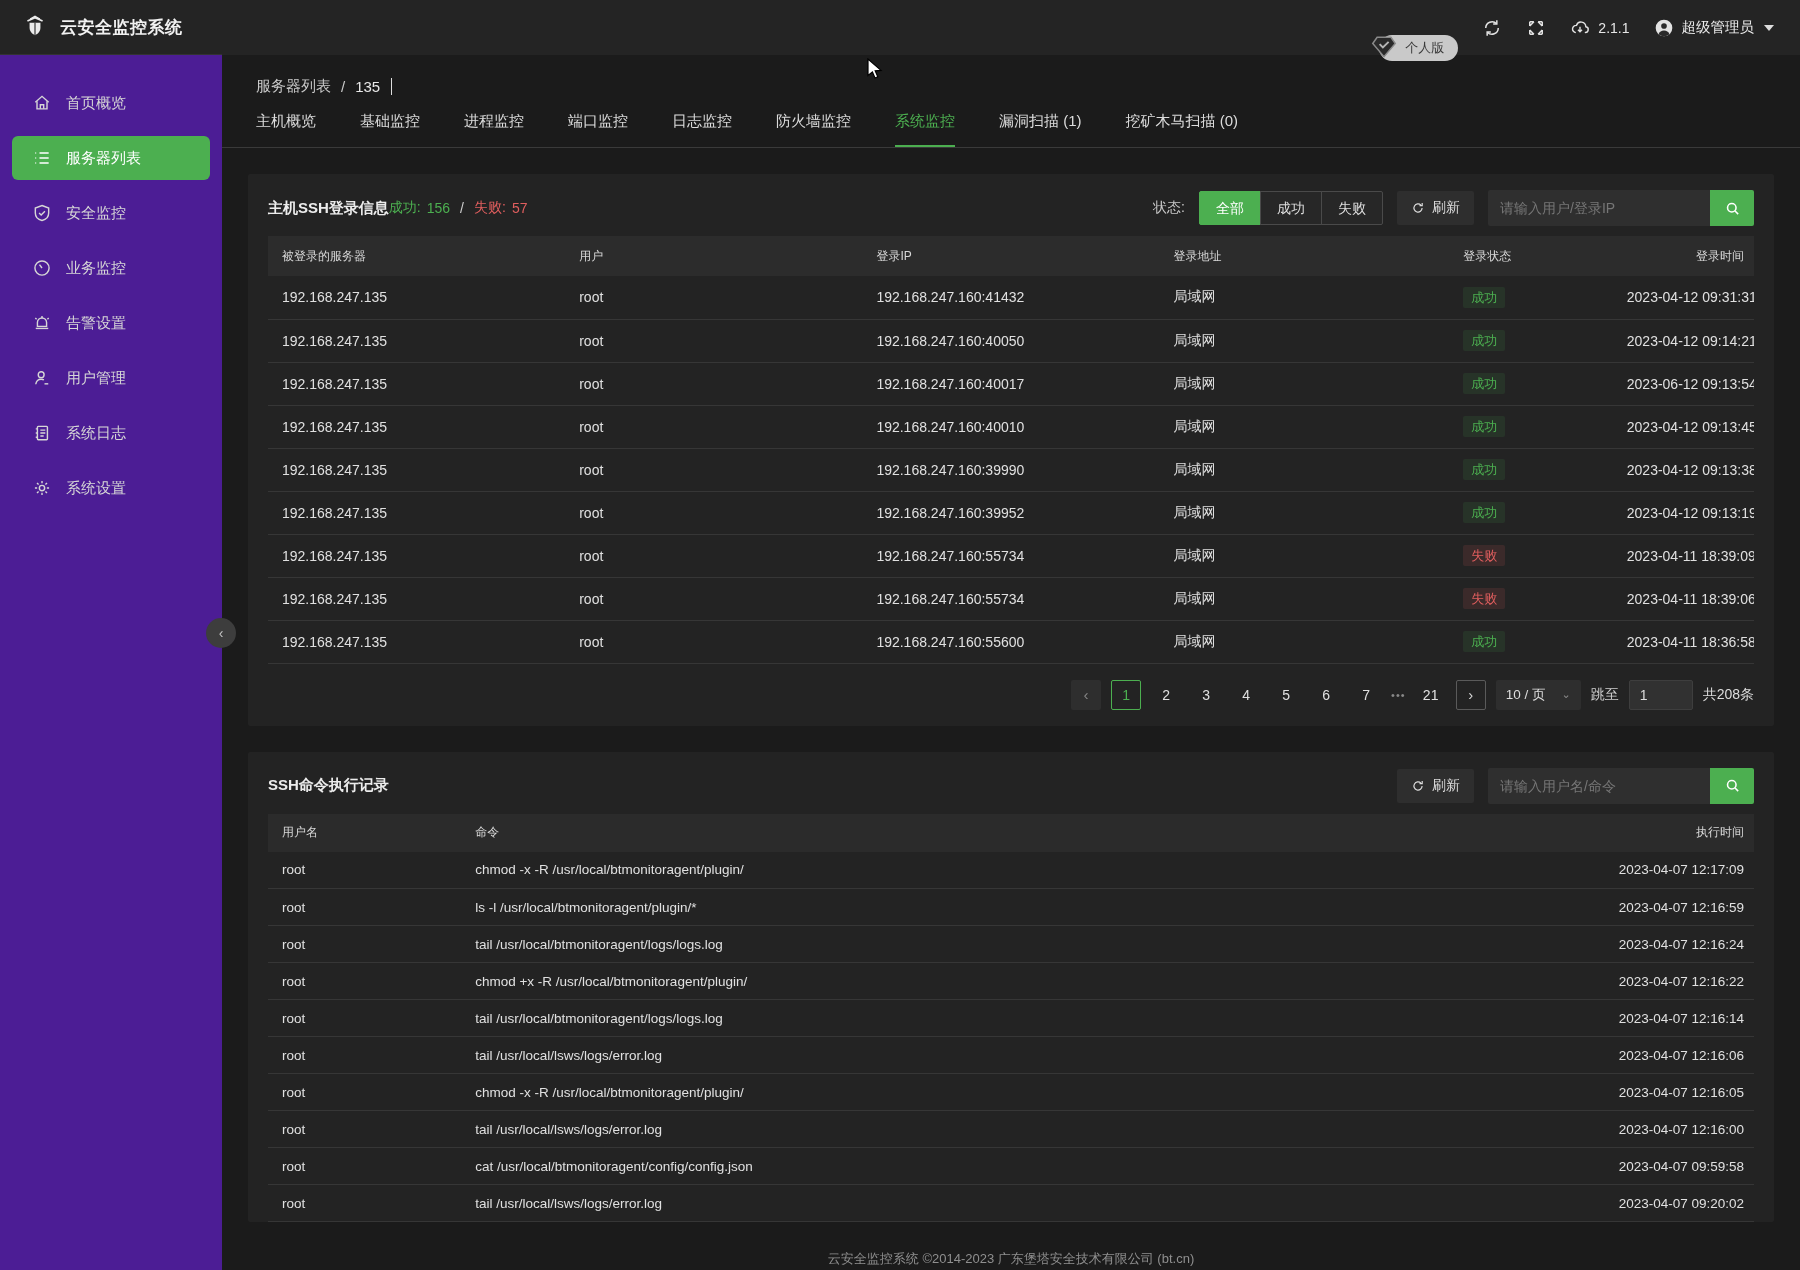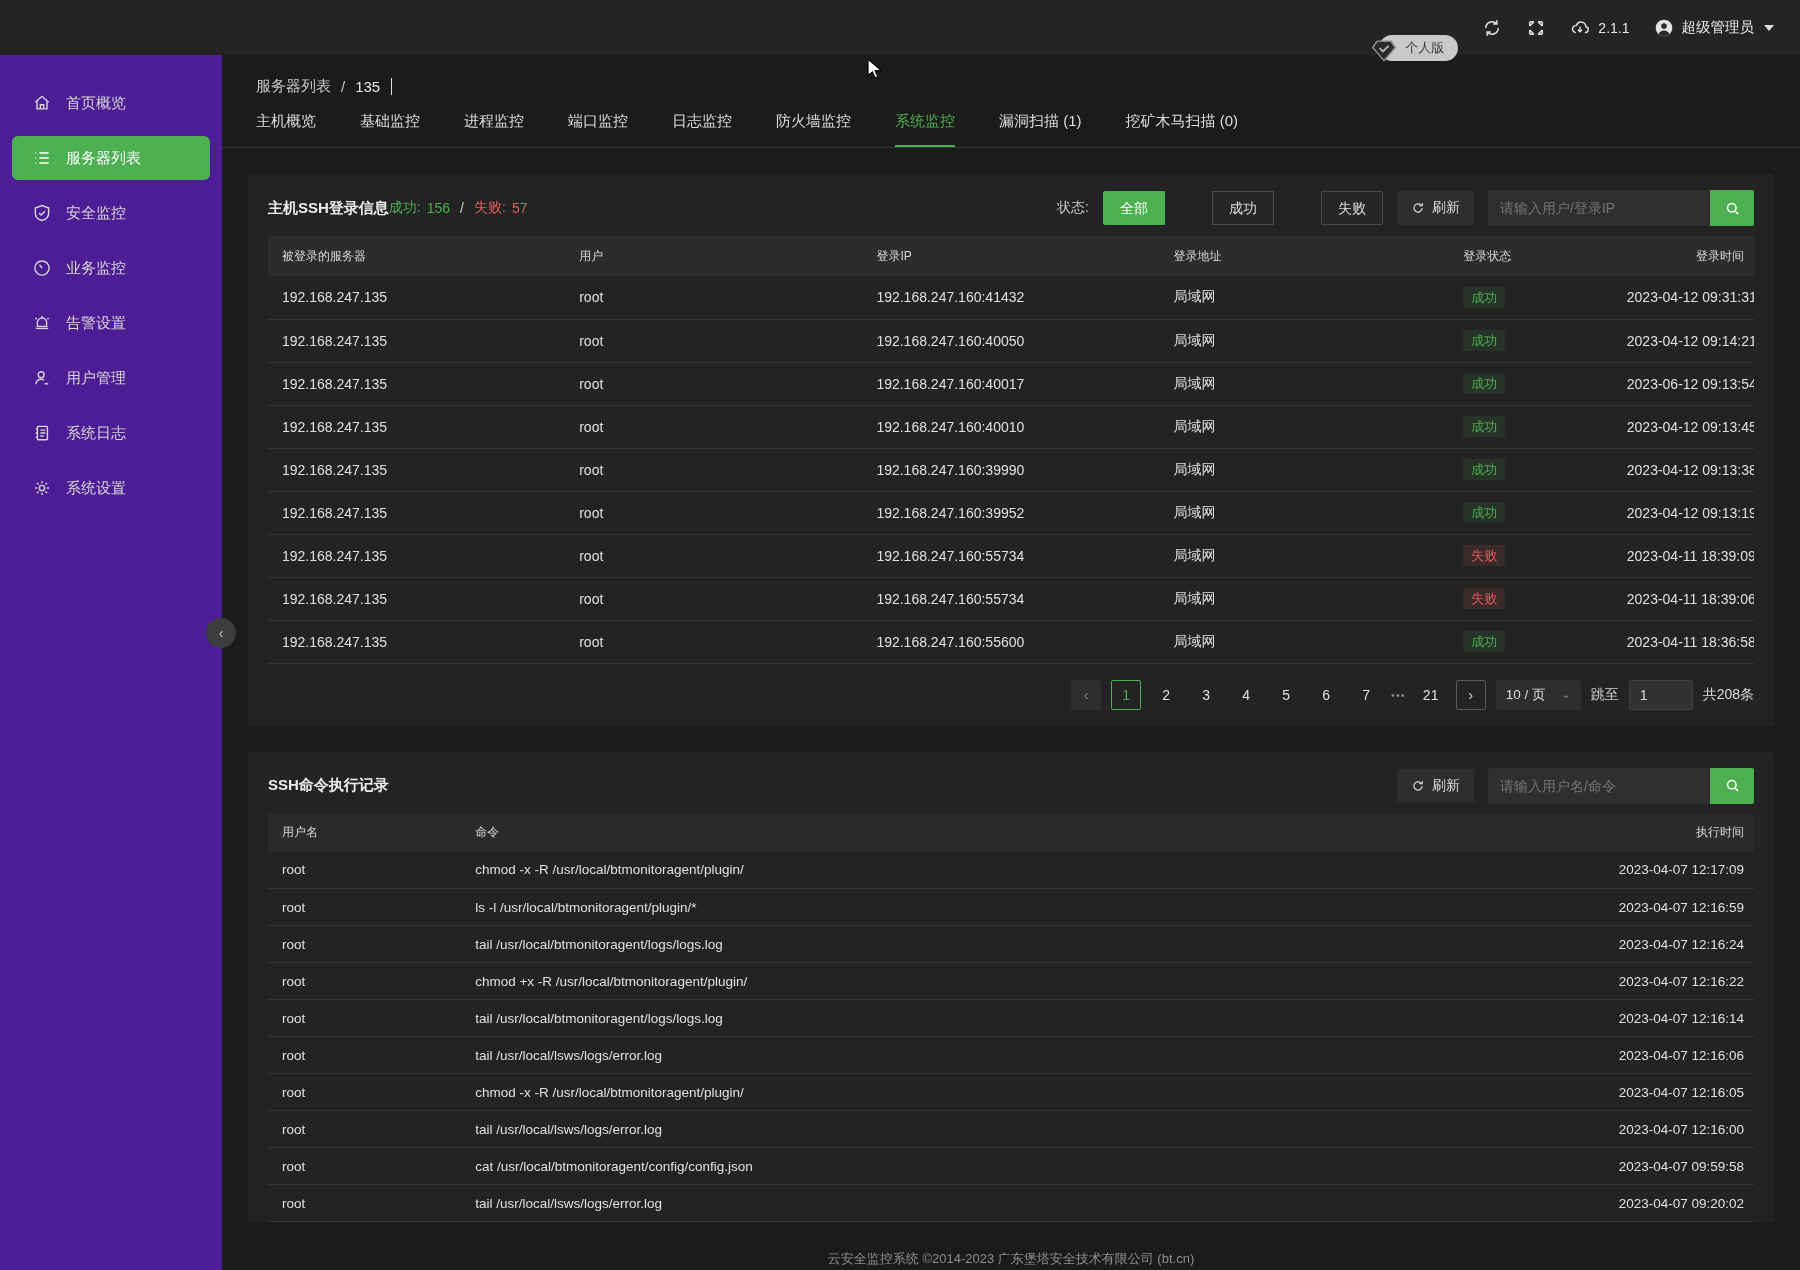--- a/index.html
+++ b/index.html
@@ -9,21 +9,21 @@
     font-family:"Liberation Sans", sans-serif; font-size:14px;
     position:relative; overflow:hidden;
   }
   
   .topbar { height:55px; background:#242424; display:flex; align-items:center; }
   .logo-area { width:222px; display:flex; align-items:center; gap:12px; padding-left:22px;
     border-bottom:1px solid #333; height:55px; }
   .logo-area svg { width:26px; height:26px; }
   .logo-title { font-size:17px; font-weight:bold; color:#f2f2f2; letter-spacing:.5px; }
   .top-right { margin-left:auto; display:flex; align-items:center; gap:24px; padding-right:26px; }
-  .edition-badge { display:flex; align-items:flex-start; height:26px; position:relative;margin-top:41px; }
+  .edition-badge { display:flex; align-items:flex-end; height:26px; position:relative;margin-top:41px; }
   .edition-pill { background:#c9c9c9; color:#3a3a3a; font-size:13px; border-radius:13px;
     padding:4px 14px 4px 26px; margin-left:-20px; }
   .gem { width:30px; height:30px; z-index:2; }
   .hicon { width:20px; height:20px; color:#e2e2e2; display:block; }
   .ver-wrap { display:flex; align-items:center; gap:8px; color:#e6e6e6; font-size:14px; }
   .user-wrap { display:flex; align-items:center; gap:8px; color:#eee; font-size:14.5px; }
   .caret-down { width:0; height:0; border-left:5px solid transparent; border-right:5px solid transparent;
     border-top:6px solid #ddd; display:inline-block; margin-left:2px; }
   
   .shell { display:flex; height:1215px; }
@@ -43,21 +43,21 @@
     border-bottom:2px solid transparent; white-space:nowrap; }
   .tab.active { color:#4caf50; border-bottom-color:#4caf50; }
   
   .panel { margin:26px 26px 0 26px; background:#232323; border-radius:2px; padding:6px 20px 0 20px; }
   .panel-head { display:flex; align-items:center; height:56px; }
   .panel-title { font-size:15px; font-weight:bold; color:#ececec; }
   .counts { font-size:14px; display:flex; gap:6px; align-items:center; }
   .c-green { color:#4caf50; } .c-red { color:#e05e5e; } .c-slash { color:#cfcfcf; margin:0 4px; }
   .head-controls { margin-left:auto; display:flex; align-items:center; gap:14px; }
   .status-label { color:#c9c9c9; }
-  .btn-group { display:flex;gap:48px; }
+  .btn-group { display:flex; }
   .fbtn { padding:0 16px; height:34px; line-height:32px; background:#272727; color:#ddd; font-size:14px;
     border:1px solid #4a4a4a; margin-left:-1px; cursor:pointer; }
   .fbtn:first-child { margin-left:0; border-radius:2px 0 0 2px; }
   .fbtn:last-child { border-radius:0 2px 2px 0; }
   .fbtn.active { background:#4caf50; border-color:#4caf50; color:#fff; }
   .refresh-btn { height:34px; background:#2e2e2e; color:#ddd; border:none; border-radius:2px;
     padding:0 14px; display:flex; align-items:center; gap:7px; font-size:14px; cursor:pointer; }
   .refresh-btn svg { width:14px; height:14px; }
   .searchbar { display:flex; }
   .searchbar input { width:222px; height:36px; background:#2f2f2f; border:none; outline:none;
@@ -101,20 +101,29 @@
   
   .collapse-handle { position:absolute; left:206px; top:618px; width:30px; height:30px; border-radius:50%;
     background:#3d3d3d; color:#c5c5c5; display:flex; align-items:center; justify-content:center;
     cursor:pointer; z-index:6; font-size:14px; }
   .mouse-cursor { position:absolute; left:866px; top:58px; z-index:9; pointer-events:none; }
 </style>
 </head>
 <body>
 
 <header class="topbar">
+  <div class="logo-area">
+    <svg viewBox="0 0 24 24" fill="none">
+      <path d="M5 6.5 12 3.5 19 6.5" stroke="#ececec" stroke-width="1.6"></path>
+      <path d="M7.5 4.8 12 2.2 16.5 4.8" stroke="#ececec" stroke-width="1.4"></path>
+      <path d="M7 8h10v4.5c0 3.6-2.2 6-5 7-2.8-1-5-3.4-5-7z" fill="#ececec"></path>
+      <path d="M12 8v11.4" stroke="#242424" stroke-width="1"></path>
+    </svg>
+    <span class="logo-title">云安全监控系统</span>
+  </div>
   <div class="top-right">
     <div class="edition-badge">
       <svg class="gem" viewBox="0 0 24 24">
         <path d="M6.5 5h11l3.5 5-9 10.5L3 10z" fill="#2a2a2a" stroke="#8a8a8a" stroke-width="1.2"></path>
         <path d="M8.5 10.5l2.6 2.6 4.6-4.4" fill="none" stroke="#b5b5b5" stroke-width="1.6"></path>
       </svg>
       <span class="edition-pill">个人版</span>
     </div>
     <svg class="hicon" viewBox="0 0 24 24" fill="none" stroke="currentColor" stroke-width="1.8">
       <path d="M4.5 12a7.5 7.5 0 0 1 13-5.1"></path>

